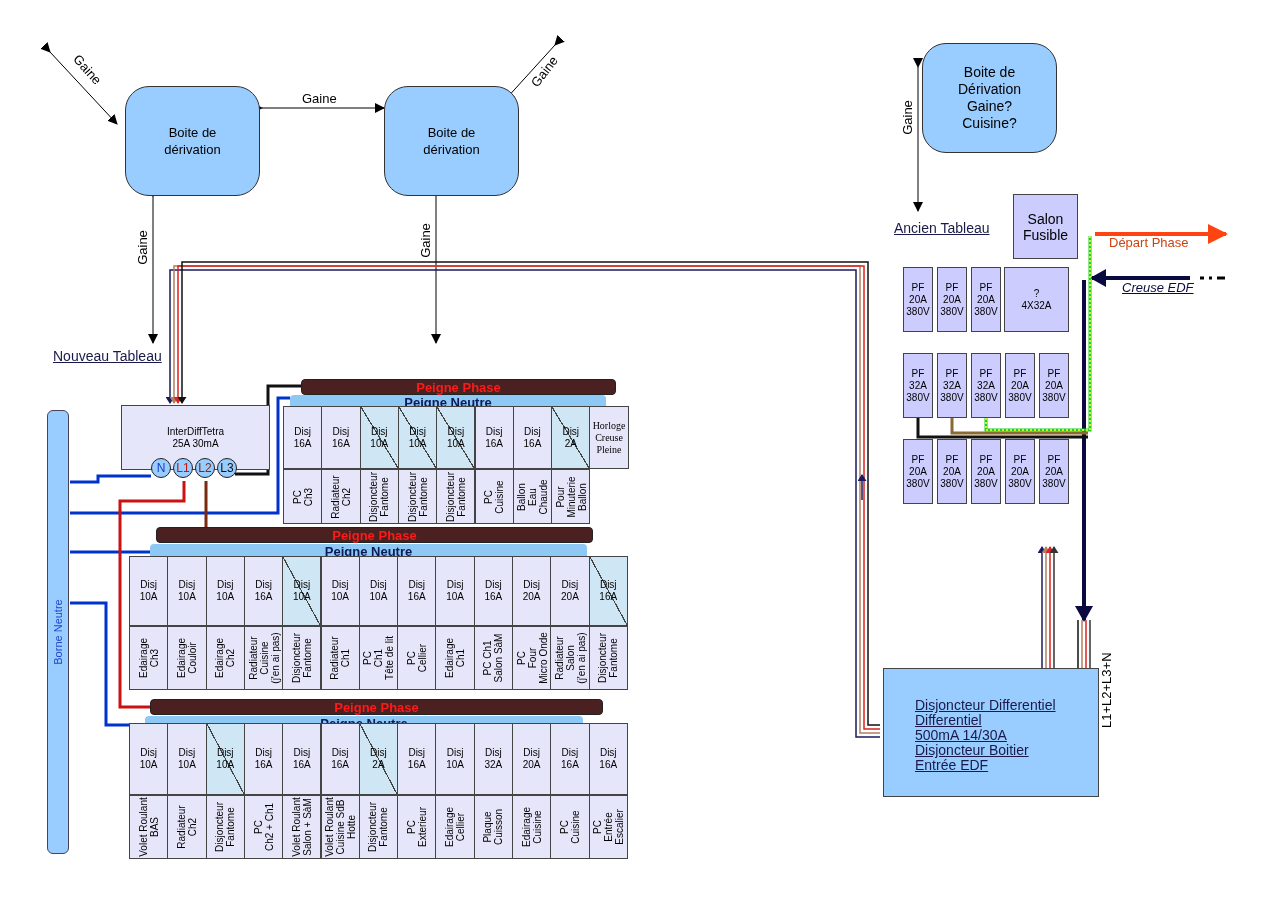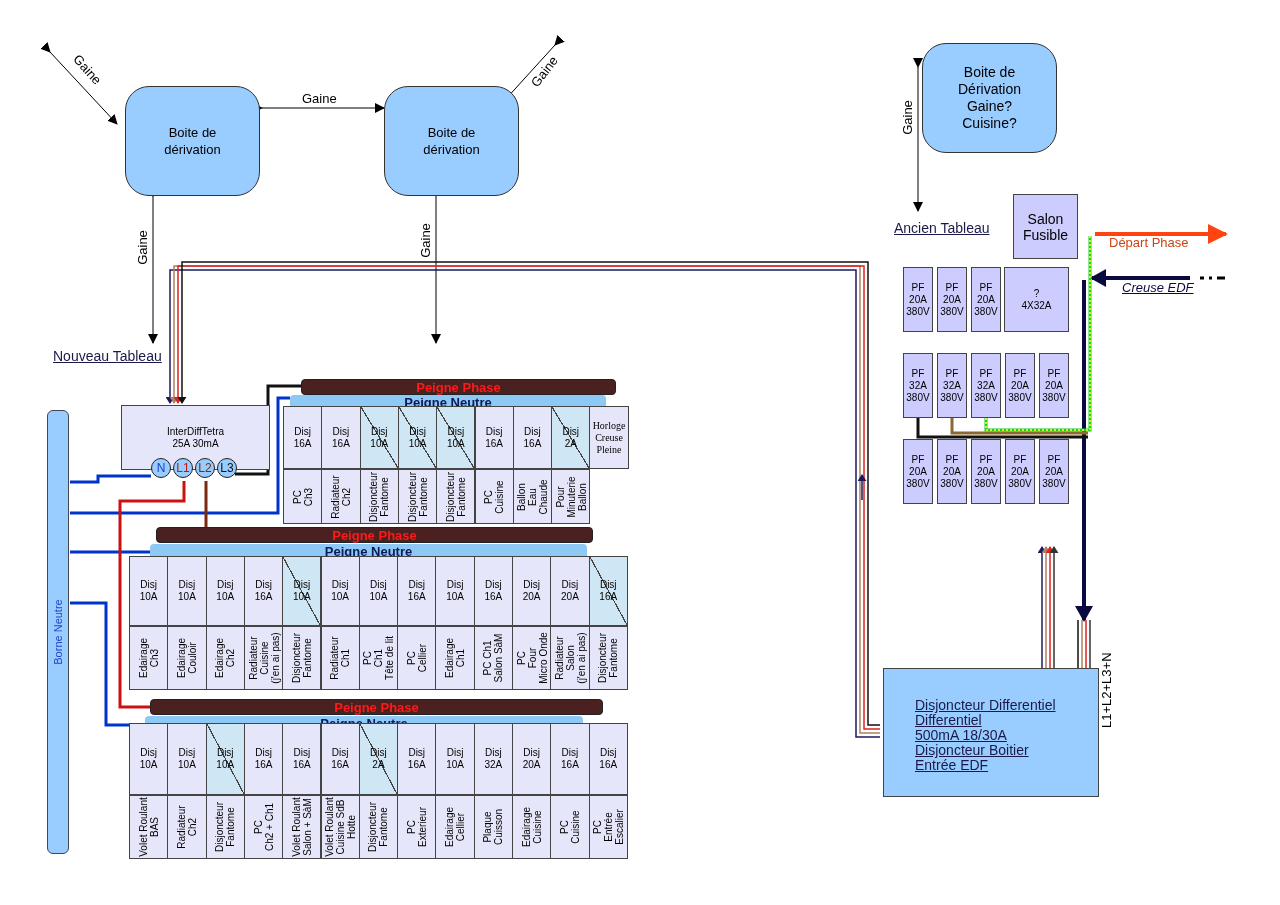--- a/index.html
+++ b/index.html
@@ -490,17 +490,17 @@
 
 <div class="abs" style="left:1109px;top:235px;font-size:13px;color:#cc4411;">Départ Phase</div>
 <div class="abs" style="left:1122px;top:280px;font-size:13px;font-style:italic;text-decoration:underline;color:#0a0a40;">Creuse EDF</div>
 
 <div class="abs" style="left:1070px;top:672px;font-size:13px;transform:rotate(-90deg);transform-origin:left top;white-space:nowrap;top:728px;left:1099px;">L1+L2+L3+N</div>
 
 <div class="box" style="left:883px;top:668px;width:216px;height:129px;background:#99ccff;border:1px solid #444;">
   <div class="abs" style="left:31px;top:29px;font-size:14px;line-height:15px;color:#1a1a4a;text-decoration:underline;">
     <div>Disjoncteur Differentiel </div>
     <div>Differentiel </div>
-    <div>500mA 18/30A</div>
+    <div>500mA 14/30A</div>
     <div>Disjoncteur Boitier</div>
     <div>Entrée EDF</div>
   </div>
 </div>
 
 </body></html>

